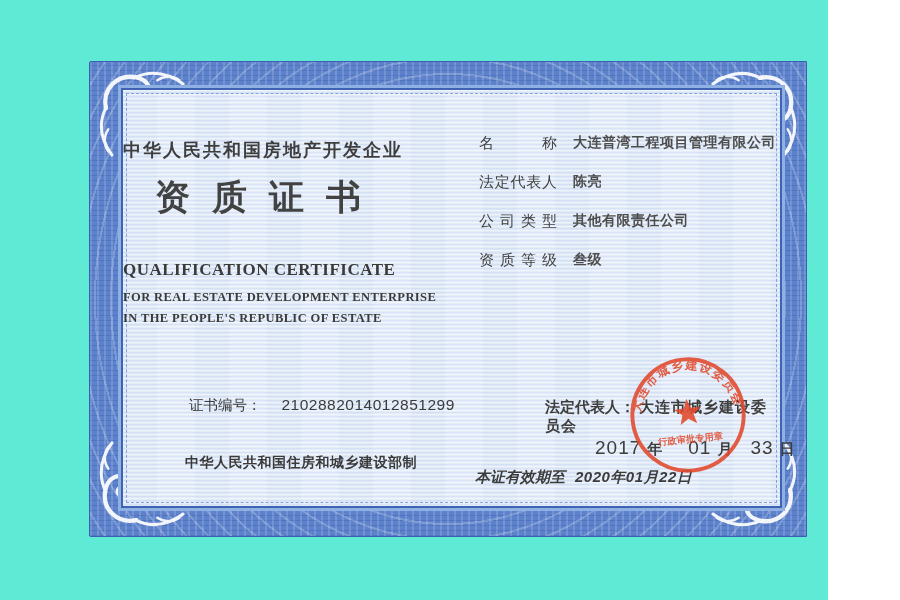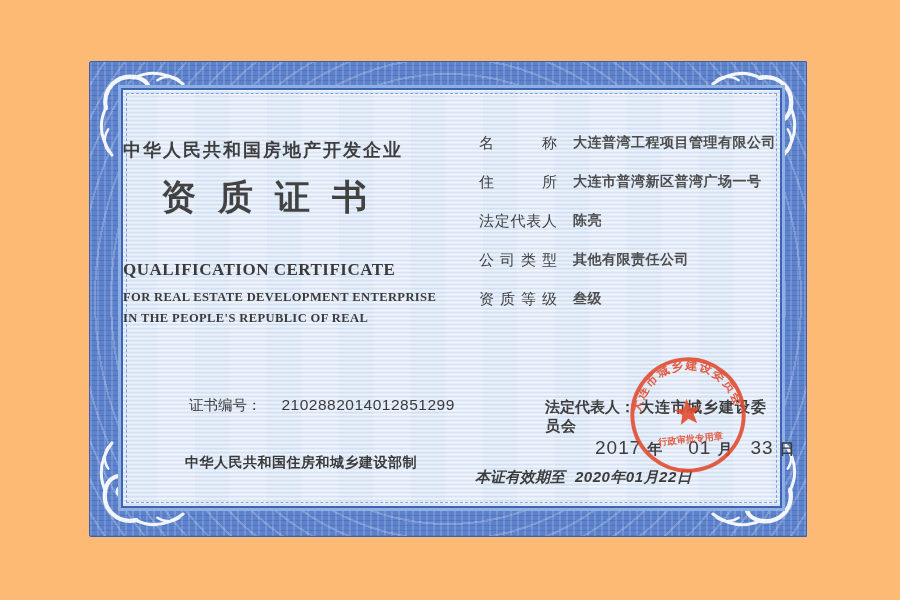--- a/index.html
+++ b/index.html
@@ -1,19 +1,19 @@
 <!DOCTYPE html>
 <html><head>
 <meta charset="utf-8">
 <style>
   * { margin:0; padding:0; box-sizing:border-box; }
   html,body { width:900px; height:600px; background:#ffffff; overflow:hidden;
               font-family:"Liberation Sans", sans-serif; }
 
-  .page { position:relative; width:900px; height:600px; background:#fdba74; }
+  .page { position:relative; width:828px; height:600px; background:#5eead4; }
 
   
   .cert { position:absolute; left:84px; top:56px; width:728px; height:486px; }
 
   
   .dots { position:absolute; }
   .dots-top    { top:0; left:5px; right:5px; height:8px;
                  background-image:radial-gradient(3.4px at 4.5px 8px,   #6186cf 96%, rgba(97,134,207,0) 100%);
                  background-size:9px 8px; }
   .dots-bottom { bottom:0; left:5px; right:5px; height:8px;
@@ -49,21 +49,21 @@
   .flourish { position:absolute; width:92px; height:92px; opacity:.92; pointer-events:none; }
   .fl-tl { left:6px;  top:6px; }
   .fl-tr { right:6px; top:6px;    transform:rotate(90deg); }
   .fl-br { right:6px; bottom:6px; transform:rotate(180deg); }
   .fl-bl { left:6px;  bottom:6px; transform:rotate(270deg); }
 
   
   .content { position:absolute; inset:0; color:#3c3c3c; }
   .hdr-line { position:absolute; left:0; top:48px; width:100%;
               font-size:18px; font-weight:bold; letter-spacing:2px; color:#3e3e3e; }
-  .big-title { position:absolute; left:16px; top:84px; width:100%;
+  .big-title { position:absolute; left:10px; top:84px; width:100%;
                font-size:35px; font-weight:bold; letter-spacing:22px; text-indent:22px; color:#424242; }
   .en-block { font-family:"Liberation Serif", serif; color:#3a3a3a; font-weight:bold; }
   .en-title { position:absolute; left:0; top:170px; width:100%; font-size:17px; letter-spacing:.5px; }
   .en-sub1  { position:absolute; left:0; top:200px; width:100%; font-size:12.5px; letter-spacing:.4px; }
   .en-sub2  { position:absolute; left:0; top:221px; width:100%; font-size:12.5px; letter-spacing:.4px; }
 
   .cert-no { position:absolute; left:66px; top:306px; font-size:14.5px; color:#3a3a3a; }
   .cert-no .num { font-size:15.5px; letter-spacing:.5px; margin-left:20px; }
   .issuer-line { position:absolute; left:62px; top:364px; font-size:14px; font-weight:bold;
                  letter-spacing:.5px; color:#3a3a3a; }
@@ -133,36 +133,32 @@
         </svg>
     </div>
 
     <div class="panel">
       <div class="content">
 
         <div class="hdr-line">中华人民共和国房地产开发企业</div>
         <div class="big-title">资质证书</div>
         <div class="en-block en-title">QUALIFICATION CERTIFICATE</div>
         <div class="en-block en-sub1">FOR REAL ESTATE DEVELOPMENT ENTERPRISE</div>
-        <div class="en-block en-sub2">IN THE PEOPLE'S REPUBLIC OF REAL</div>
+        <div class="en-block en-sub2">IN THE PEOPLE'S REPUBLIC OF ESTATE</div>
 
         <div class="cert-no">
           <span>证书编号：</span><span class="num">2102882014012851299</span>
         </div>
 
         <div class="issuer-line">中华人民共和国住房和城乡建设部制</div>
 
         <div class="right-col">
           <div class="f-row">
             <span class="f-label">名称</span>
             <span class="f-value">大连普湾工程项目管理有限公司</span>
-          </div>
-          <div class="f-row">
-            <span class="f-label">住所</span>
-            <span class="f-value">大连市普湾新区普湾广场一号</span>
           </div>
           <div class="f-row">
             <span class="f-label">法定代表人</span>
             <span class="f-value">陈亮</span>
           </div>
           <div class="f-row">
             <span class="f-label">公司类型</span>
             <span class="f-value">其他有限责任公司</span>
           </div>
           <div class="f-row">

